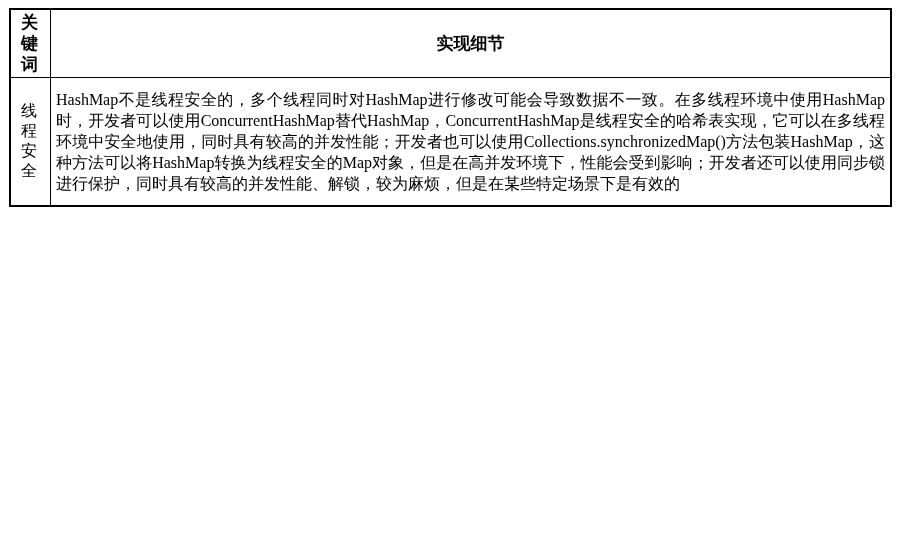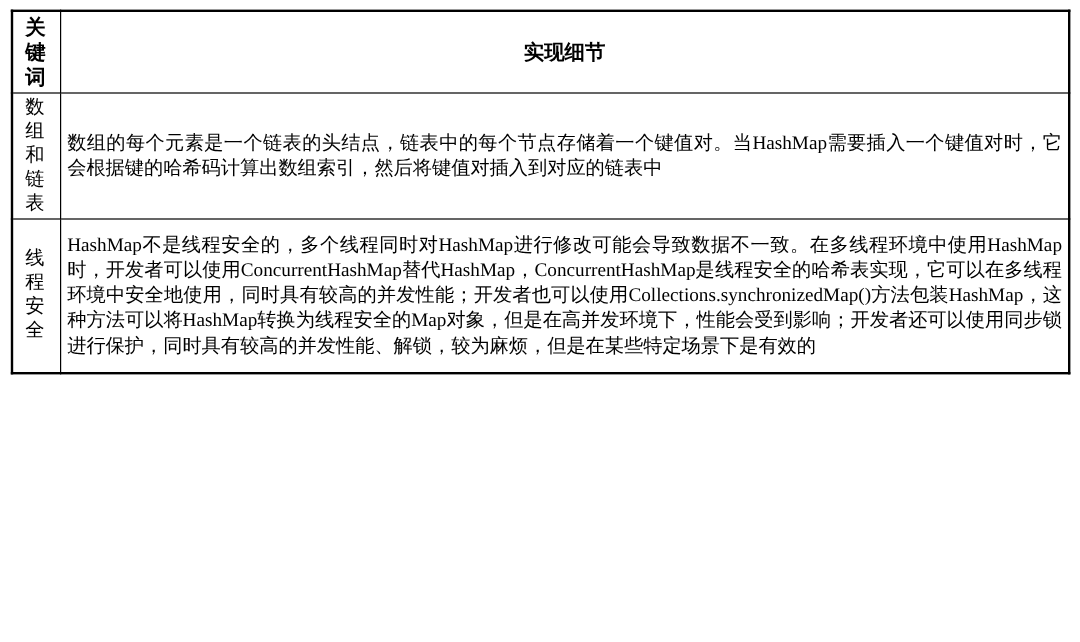--- a/index.html
+++ b/index.html
@@ -68,23 +68,19 @@
 
 <div class="page">
   <table class="kv-table">
     <thead>
       <tr class="r-header">
         <th class="kw-cell">关键词</th>
         <th class="detail-cell">实现细节</th>
       </tr>
     </thead>
     <tbody>
-      <tr class="r2">
-        <td class="kw-cell">数组和链表</td>
-        <td class="detail-cell">数组的每个元素是一个链表的头结点，链表中的每个节点存储着一个键值对。当HashMap需要插入一个键值对时，它会根据键的哈希码计算出数组索引，然后将键值对插入到对应的链表中</td>
-      </tr>
       <tr class="r5">
         <td class="kw-cell">线程安全</td>
         <td class="detail-cell">HashMap不是线程安全的，多个线程同时对HashMap进行修改可能会导致数据不一致。在多线程环境中使用HashMap时，开发者可以使用ConcurrentHashMap替代HashMap，ConcurrentHashMap是线程安全的哈希表实现，它可以在多线程环境中安全地使用，同时具有较高的并发性能；开发者也可以使用Collections.synchronizedMap()方法包装HashMap，这种方法可以将HashMap转换为线程安全的Map对象，但是在高并发环境下，性能会受到影响；开发者还可以使用同步锁进行保护，同时具有较高的并发性能、解锁，较为麻烦，但是在某些特定场景下是有效的</td>
       </tr>
     </tbody>
   </table>
 </div>
 
 </body></html>

